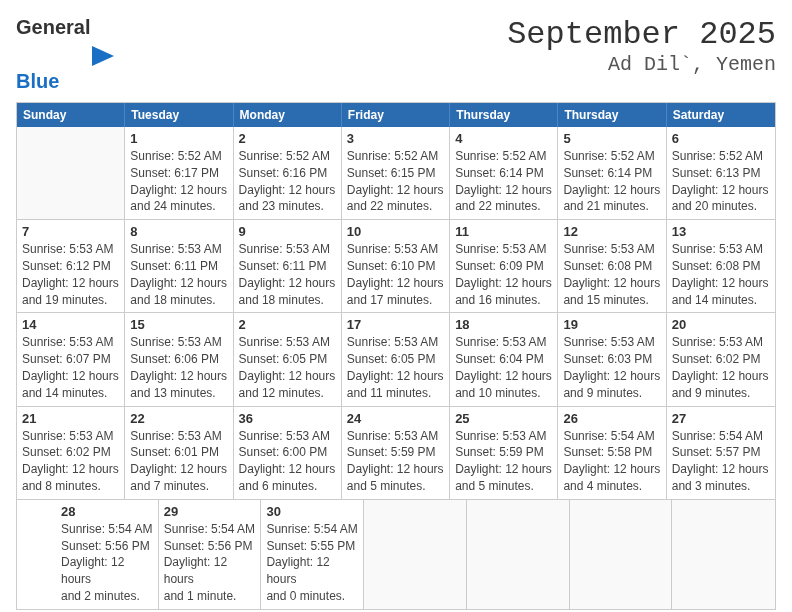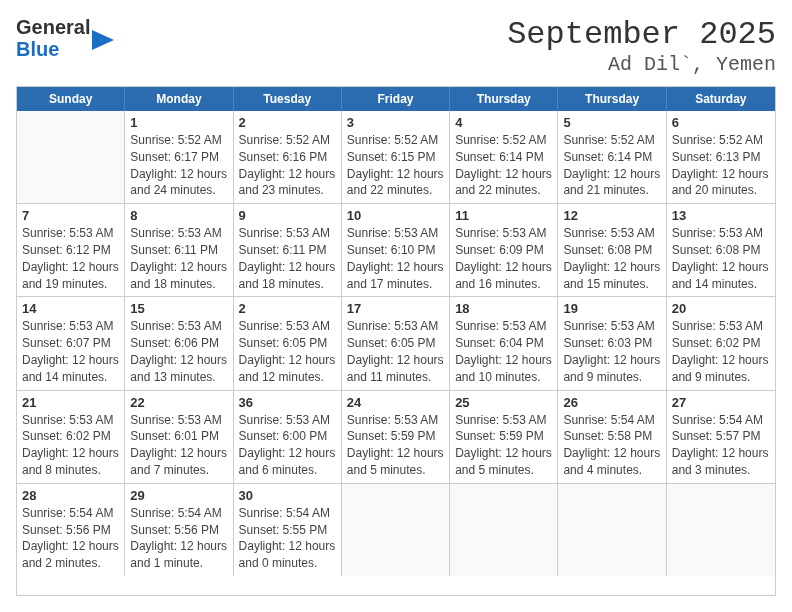--- a/index.html
+++ b/index.html
@@ -53,33 +53,33 @@
       display: grid;
       grid-template-columns: repeat(7, 1fr);
       background: #2b6cb0;
     }
     .cal-header-cell {
       color: white;
       font-size: 12px;
       font-weight: bold;
       padding: 5px 6px;
       border-right: 1px solid #4a85c8;
-      text-align: center;
+      text-align: left;
     }
     .cal-header-cell:last-child { border-right: none; }
     .cal-body {
       display: flex;
       flex-direction: column;
     }
     .cal-row {
       display: grid;
       grid-template-columns: repeat(7, 1fr);
       border-bottom: 1px solid #ccc;
     }
-    .cal-row:last-child { border-bottom: none; }
+    .cal-row:last-child { border-bottom: none; margin-left: 39px; }
     .cal-cell {
       border-right: 1px solid #ccc;
       padding: 4px 5px;
       font-size: 9.5px;
       color: #333;
       min-height: 88px;
       vertical-align: top;
     }
     .cal-cell:last-child { border-right: none; }
     .cal-cell.empty { background: #f9f9f9; }
@@ -96,40 +96,40 @@
       line-height: 1.4;
     }
   </style>
 </head>
 <body>
 
 <div class="page">
   <div class="header">
     <div class="logo">
       <div class="logo-top">
-        <div style="display:flex;flex-direction:column;line-height:1.1;">
+        <div style="display:flex;flex-direction:column;line-height:1.1;gap:32px;">
           <span style="font-size:20px;font-weight:bold;color:#333;">General</span>
           <span style="font-size:20px;font-weight:bold;color:#1a6fc4;">Blue</span>
         </div>
         <svg width="22" height="28" viewBox="0 0 22 28" style="margin-left:2px;margin-top:4px;">
           <polygon points="0,4 22,14 0,24" fill="#1a6fc4"></polygon>
         </svg>
       </div>
     </div>
     <div class="title-area">
       <div class="month-title">September 2025</div>
       <div class="location">Ad Dil`, Yemen</div>
     </div>
   </div>
 
   <div class="calendar">
     <div class="cal-header">
     <div class="cal-header-cell">Sunday</div>
+        <div class="cal-header-cell">Tuesday</div>
         <div class="cal-header-cell">Monday</div>
-        <div class="cal-header-cell">Tuesday</div>
         <div class="cal-header-cell">Friday</div>
         <div class="cal-header-cell">Thursday</div>
         <div class="cal-header-cell">Thursday</div>
         <div class="cal-header-cell">Saturday</div>
       </div>
     <div class="cal-body">
     <div class="cal-row">
           <div class="cal-cell empty"></div>
           <div class="cal-cell">
             <span class="day-num">1</span>

